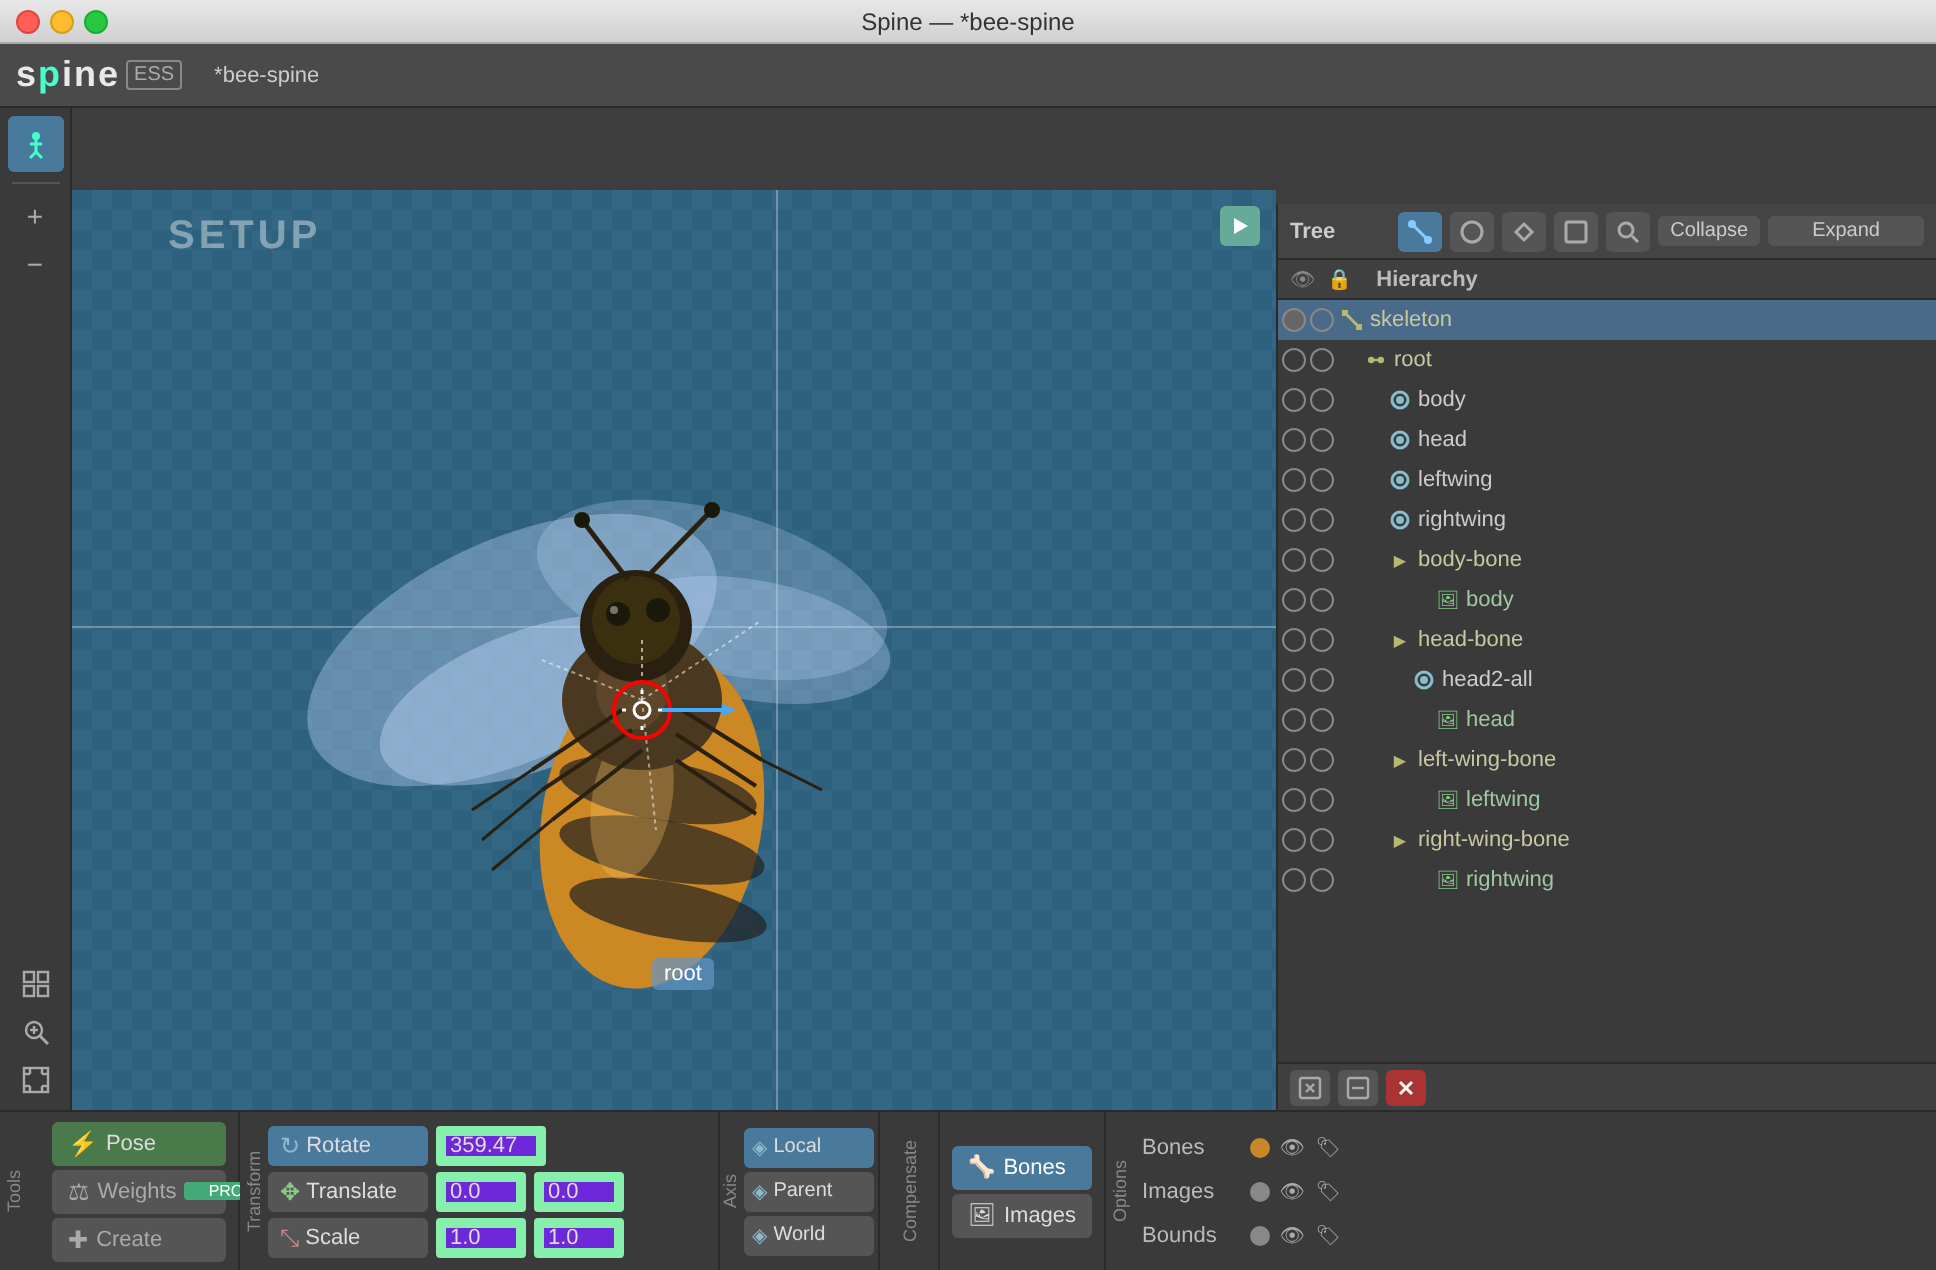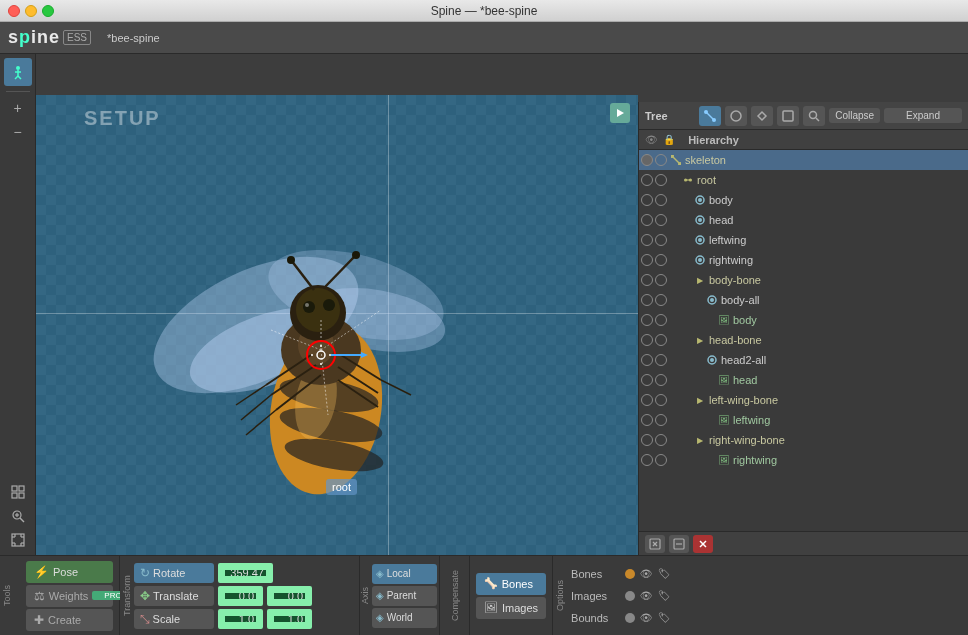--- a/index.html
+++ b/index.html
@@ -74,21 +74,21 @@
     .bt-btn.active { background: #4a7a4a; }
     .bt-btn.inactive { background: #555; color: #aaa; }
     .bt-btn-icon { font-size: 12px; }
 
     .transform-section { display: flex; flex-direction: column; padding: 4px 0 4px 14px; border-right: 1px solid #2a2a2a; position: relative; }
     .transform-label-vert { position: absolute; left: 0; top: 0; bottom: 0; writing-mode: vertical-rl; transform: rotate(180deg); font-size: 9px; color: #888; display: flex; align-items: center; justify-content: center; padding: 0 2px; background: #3a3a3a; }
     .transform-rows { display: flex; flex-direction: column; gap: 3px; justify-content: center; height: 100%; }
     .transform-row { display: flex; align-items: center; gap: 4px; }
     .transform-row-btn { height: 20px; padding: 0 6px; border-radius: 3px; background: #555; display: flex; align-items: center; gap: 3px; cursor: pointer; font-size: 11px; color: #ddd; min-width: 80px; }
     .transform-row-btn.active { background: #4a7a9b; }
-    .transform-input { width: 45px; height: 20px; background: #14532d; border: 7px solid #86efac; border-radius: 2px; color: #ddd; font-size: 11px; text-align: right; padding: 0 2px; }
+    .transform-input { width: 45px; height: 20px; background: #6d28d9; border: 5px solid #86efac; border-radius: 2px; color: #ddd; font-size: 11px; text-align: left; padding: 0 2px; }
     .transform-input-wide { width: 55px; }
 
     .axis-section { width: 40px; display: flex; flex-direction: column; padding: 4px 2px; border-right: 1px solid #2a2a2a; position: relative; }
     .axis-label-vert { position: absolute; left: 0; top: 0; bottom: 0; writing-mode: vertical-rl; transform: rotate(180deg); font-size: 9px; color: #888; display: flex; align-items: center; justify-content: center; }
     .axis-btns { margin-left: 10px; display: flex; flex-direction: column; gap: 2px; justify-content: center; height: 100%; }
     .axis-btn { height: 20px; padding: 0 4px; border-radius: 3px; background: #555; display: flex; align-items: center; gap: 3px; font-size: 10px; color: #ddd; cursor: pointer; }
     .axis-btn.active { background: #4a7a9b; }
 
     .compensate-section { width: 30px; display: flex; flex-direction: column; align-items: center; justify-content: center; border-right: 1px solid #2a2a2a; padding: 4px 2px; }
     .compensate-label { writing-mode: vertical-rl; transform: rotate(180deg); font-size: 9px; color: #888; }
@@ -411,36 +411,20 @@
             <div class="tree-dot"></div>
           </div>
         <div class="tree-col-dot">
             <div class="tree-dot"></div>
           </div>
         <span class="tree-indent" style="width:24px;"></span>
         <div class="tree-icon" style="font-size:8px;color:#b8b870;">▶</div>
         <span class="tree-label bone-color">body-bone</span>
       </div>
 
-      <div class="tree-row">
-        <div class="tree-col-dot">
-            <div class="tree-dot"></div>
-          </div>
-        <div class="tree-col-dot">
-            <div class="tree-dot"></div>
-          </div>
-        <span class="tree-indent" style="width:36px;"></span>
-        <div class="tree-icon">
-            <svg width="10" height="10" viewBox="0 0 10 10">
-              <circle cx="5" cy="5" r="4" fill="none" stroke="#8bc" stroke-width="1.5"></circle>
-              <circle cx="5" cy="5" r="2" fill="#8bc"></circle>
-            </svg>
-          </div>
-        <span class="tree-label">body-all</span>
-      </div>
 
       <div class="tree-row">
         <div class="tree-col-dot">
             <div class="tree-dot"></div>
           </div>
         <div class="tree-col-dot">
             <div class="tree-dot"></div>
           </div>
         <span class="tree-indent" style="width:48px;"></span>
         <div class="tree-icon" style="font-size:9px;color:#8c8;">🖼</div>

